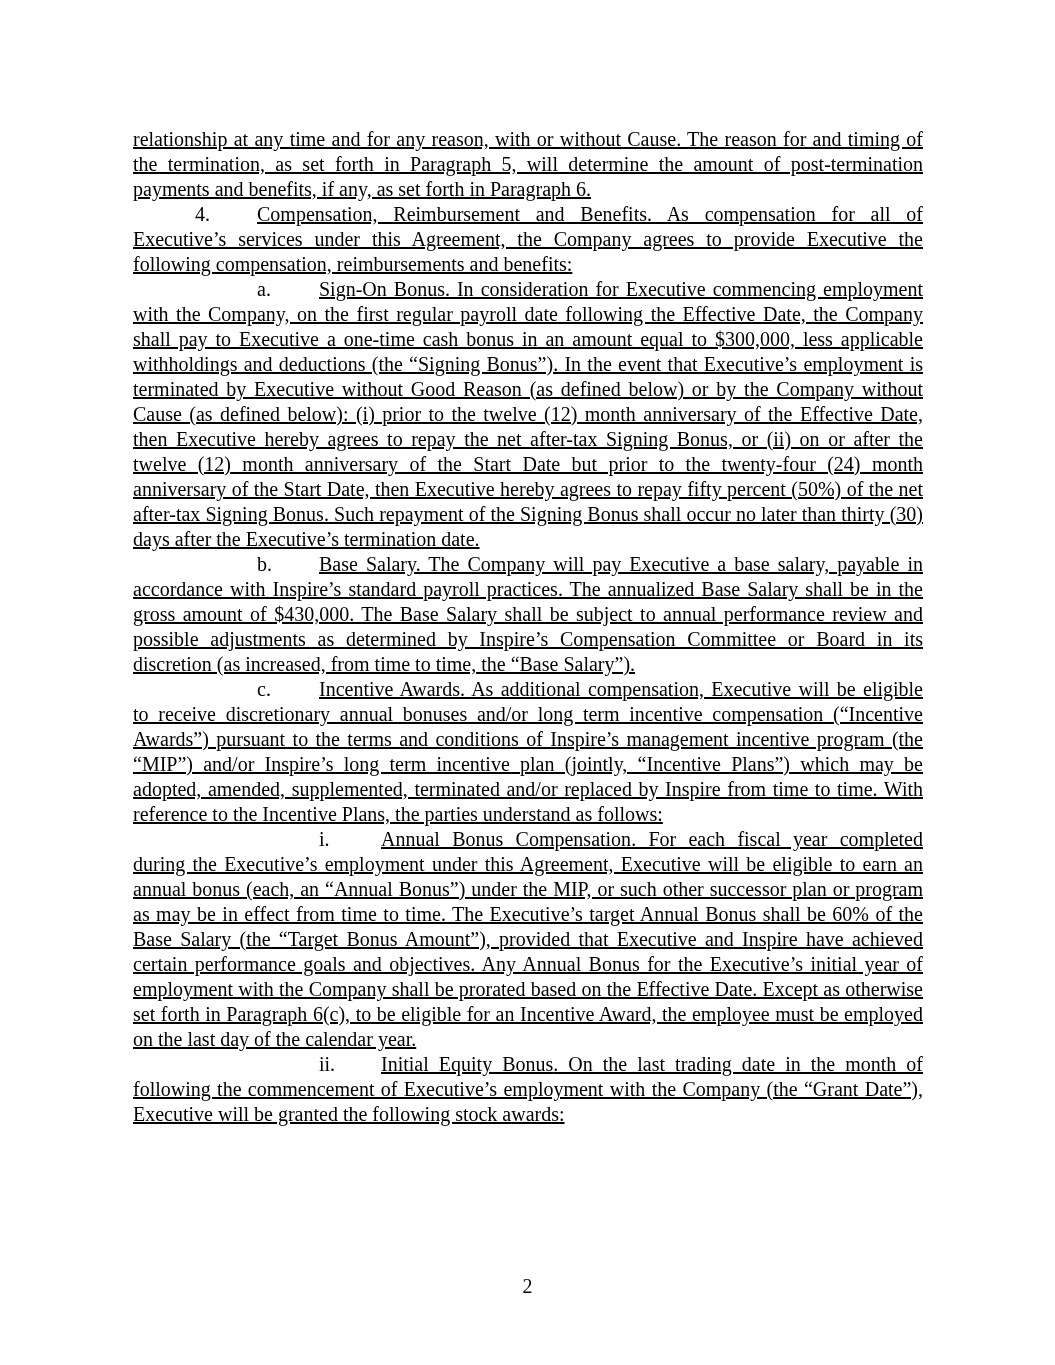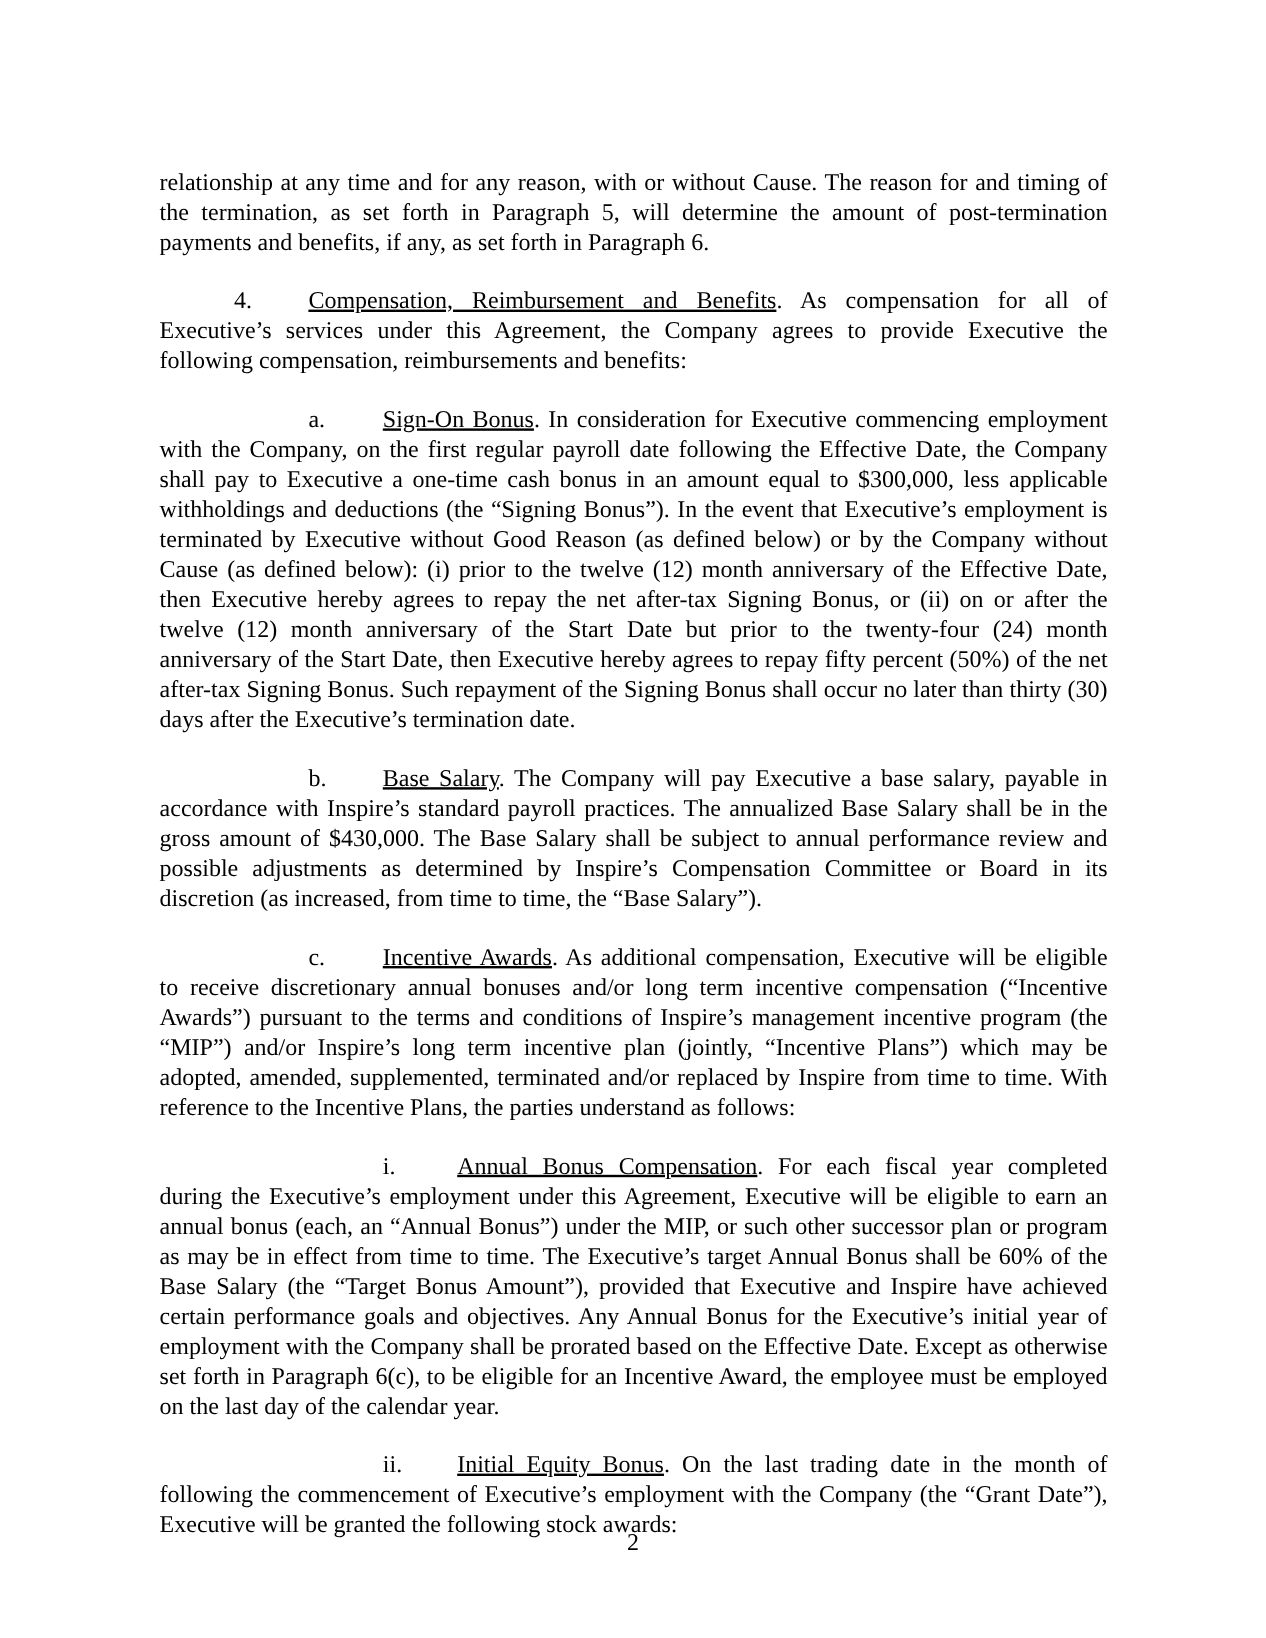--- a/index.html
+++ b/index.html
@@ -13,30 +13,30 @@
     height: 1365px;
     background: #ffffff;
     font-family: "Liberation Serif", "DejaVu Serif", serif;
     font-size: 20px;
     color: #000000;
     overflow: hidden;
   }
   .content {
     position: absolute;
     left: 133px;
-    top: 140px;
+    top: 127px;
     width: 790px;
+    text-decoration: underline;
   }
   p.para {
     margin: 0;
     text-align: justify;
     line-height: 25px;
   }
   p.para + p.para {
-    margin-top: 24px;
   }
   .sp {
     display: inline-block;
     height: 1px;
   }
   .sp1 { width: 62px; }
   .sp2 { width: 124px; }
   .sp3 { width: 186px; }
   .label {
     display: inline-block;

